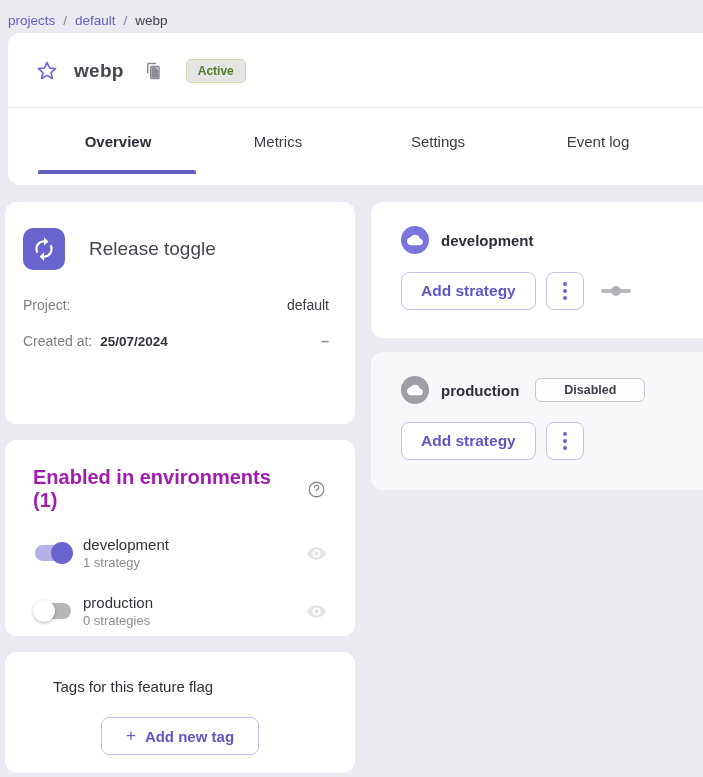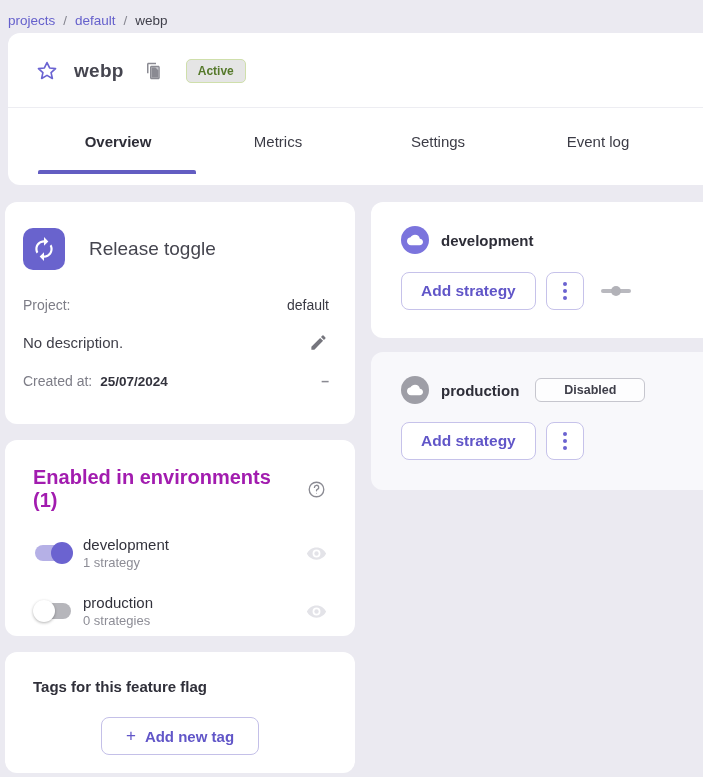--- a/index.html
+++ b/index.html
@@ -67,21 +67,21 @@
   
   .switch { position:relative; width:40px; height:24px; flex:0 0 auto; cursor:pointer; }
   .switch .track { position:absolute; top:4px; left:2px; width:36px; height:16px; border-radius:8px; }
   .switch .thumb { position:absolute; top:1px; width:22px; height:22px; border-radius:50%; }
   .switch.on .track { background:#b5b0e6; }
   .switch.on .thumb { right:0; background:#6b63d0; }
   .switch.off .track { background:#b6b6bb; }
   .switch.off .thumb { left:0; background:#ffffff; box-shadow:0 1px 3px rgba(0,0,0,.3); }
   
   .tags-card { padding:26px 28px 24px 28px; height:121px; }
-  .tags-heading { font-size:15px; font-weight:bold; color:#30303a; }
+  .tags-heading { font-size:15px; font-weight:normal; color:#30303a;margin-left:20px; }
   .add-tag-btn {
     display:flex; align-items:center; justify-content:center; gap:9px;
     margin:22px auto 0 auto; width:158px; height:38px;
     background:#ffffff; border:1px solid #c4c0e8; border-radius:8px;
     color:#6156c8; font-size:15px; font-weight:bold; cursor:pointer;
     font-family:"Liberation Sans", sans-serif;
   }
   .plus-glyph { font-size:17px; font-weight:normal; }
   
   .env-box { border-radius:12px; padding:24px 30px; }
@@ -168,28 +168,20 @@
             <svg width="26" height="26" viewBox="0 0 24 24" fill="#ffffff">
               <path d="M12 6v3l4-4-4-4v3c-4.42 0-8 3.58-8 8 0 1.57.46 3.03 1.24 4.26L6.7 14.8c-.45-.83-.7-1.79-.7-2.8 0-3.31 2.69-6 6-6zm6.76 1.74L17.3 9.2c.44.84.7 1.79.7 2.8 0 3.31-2.69 6-6 6v-3l-4 4 4 4v-3c4.42 0 8-3.58 8-8 0-1.57-.46-3.03-1.24-4.26z"></path>
             </svg>
           </span>
           <span class="release-title">Release toggle</span>
         </div>
         <div class="kv-row">
           <span class="kv-label">Project:</span>
           <span class="kv-value">default</span>
         </div>
-        <div class="kv-row desc-row">
-          <span class="desc-text">No description.</span>
-          <span class="icon-btn">
-            <svg width="19" height="19" viewBox="0 0 24 24" fill="#75757d">
-              <path d="M3 17.25V21h3.75L17.81 9.94l-3.75-3.75L3 17.25zM20.71 7.04c.39-.39.39-1.02 0-1.41l-2.34-2.34a.9959.9959 0 0 0-1.41 0l-1.83 1.83 3.75 3.75 1.87-1.83z"></path>
-            </svg>
-          </span>
-        </div>
         <div class="kv-row created-row">
           <span class="created-left">
             <span class="kv-label">Created at:</span>
             <span class="created-value">25/07/2024</span>
           </span>
           <span class="empty-dash">–</span>
         </div>
       </section>
 
       <section class="card env-card">

